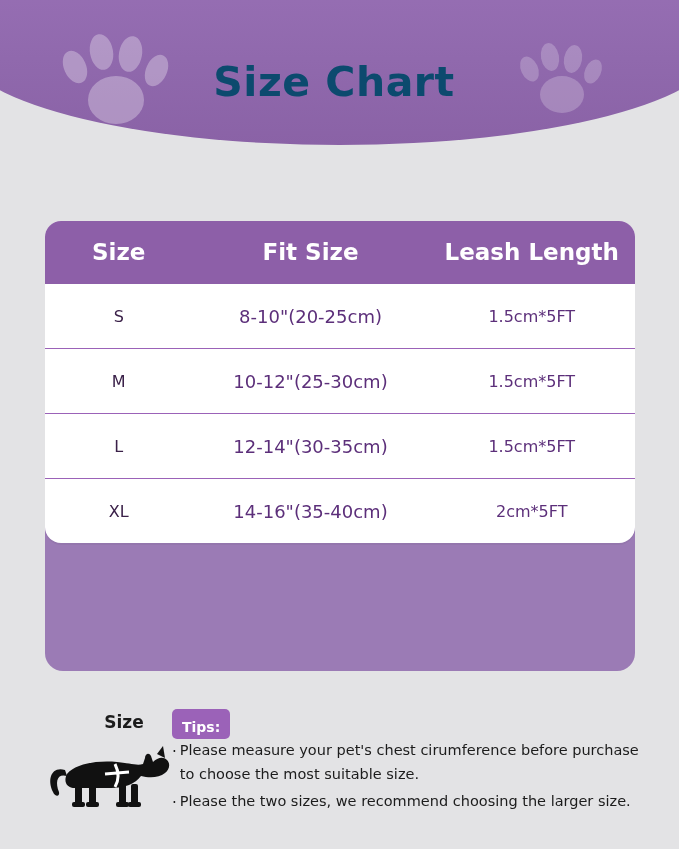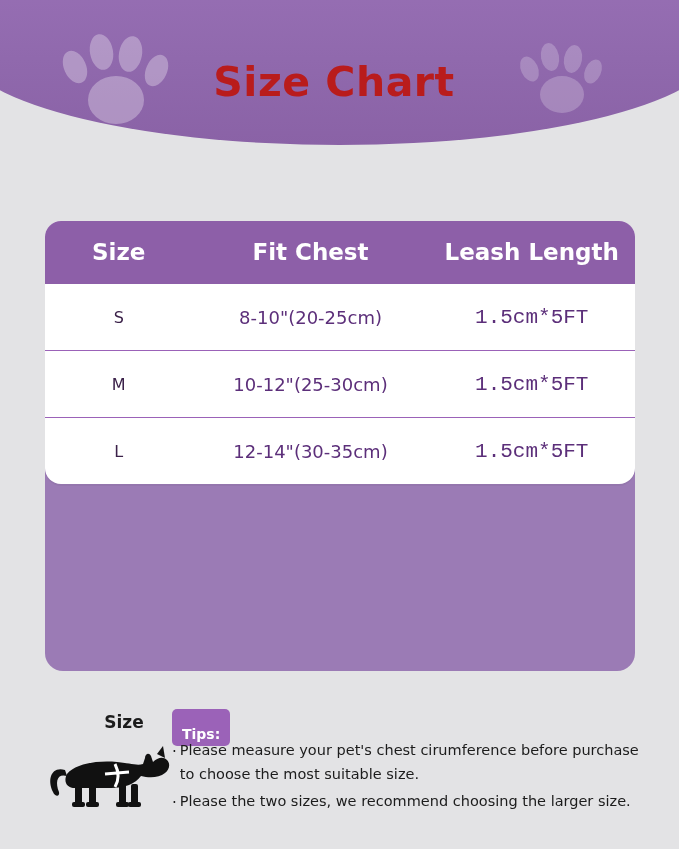--- a/index.html
+++ b/index.html
@@ -40,21 +40,21 @@
     background: #ffffff;
     border-radius: 50%;
   }
 
   .header-title {
     position: absolute;
     top: 58px;
     left: 0;
     width: 668px;
     text-align: center;
-    color: #b91c1c;
+    color: #0c4a6e;
     font-size: 41px;
     font-weight: bold;
     letter-spacing: 0.5px;
   }
 
   
   .card-wrap {
     position: absolute;
     top: 221px;
     left: 45px;
@@ -106,22 +106,21 @@
     border-bottom: none;
   }
   table.size-table tbody td.cell-size {
     font-size: 16px;
     color: #3b2149;
   }
   table.size-table tbody td.cell-chest {
     font-size: 18px;
   }
   table.size-table tbody td.cell-leash {
-    font-size: 21px;
-    font-family: Liberation Mono, monospace;
+    font-size: 16px;
   }
 
   
   .bottom {
     position: absolute;
     top: 700px;
     left: 0;
     width: 679px;
     height: 140px;
   }
@@ -144,21 +143,21 @@
   }
 
   .tips-badge {
     position: absolute;
     left: 172px;
     top: 9px;
     background: #9b62b8;
     color: #ffffff;
     font-size: 14px;
     font-weight: bold;
-    padding: 17px 10px 4px 10px;
+    padding: 10px 10px 4px 10px;
     border-radius: 5px;
   }
   .tips-list {
     position: absolute;
     left: 172px;
     top: 38px;
     width: 478px;
   }
   .tip-row {
     display: flex;
@@ -202,39 +201,44 @@
   <div class="header-title">Size Chart</div>
 </div>
 
 <div class="card-wrap">
   <div class="card-shadowbar"></div>
   <div class="card">
     <table class="size-table">
       <thead>
         <tr>
           <th class="col-size">Size</th>
-          <th class="col-chest">Fit Chest</th>
+          <th class="col-chest">Fit Size</th>
           <th class="col-leash">Leash Length</th>
         </tr>
       </thead>
       <tbody>
         <tr>
           <td class="cell-size">S</td>
           <td class="cell-chest">8-10"(20-25cm)</td>
           <td class="cell-leash">1.5cm*5FT</td>
         </tr>
         <tr>
           <td class="cell-size">M</td>
           <td class="cell-chest">10-12"(25-30cm)</td>
           <td class="cell-leash">1.5cm*5FT</td>
         </tr>
         <tr>
           <td class="cell-size">L</td>
           <td class="cell-chest">12-14"(30-35cm)</td>
           <td class="cell-leash">1.5cm*5FT</td>
+        </tr>
+        <tr>
+          <td class="cell-size">XL</td>
+          <td class="cell-chest">14-16"(35-40cm)</td>
+          <td class="cell-leash">2cm*5FT</td>
         </tr>
       </tbody>
     </table>
   </div>
 </div>
 
 <div class="bottom">
 
   <div class="chest-label">Size</div>
 

